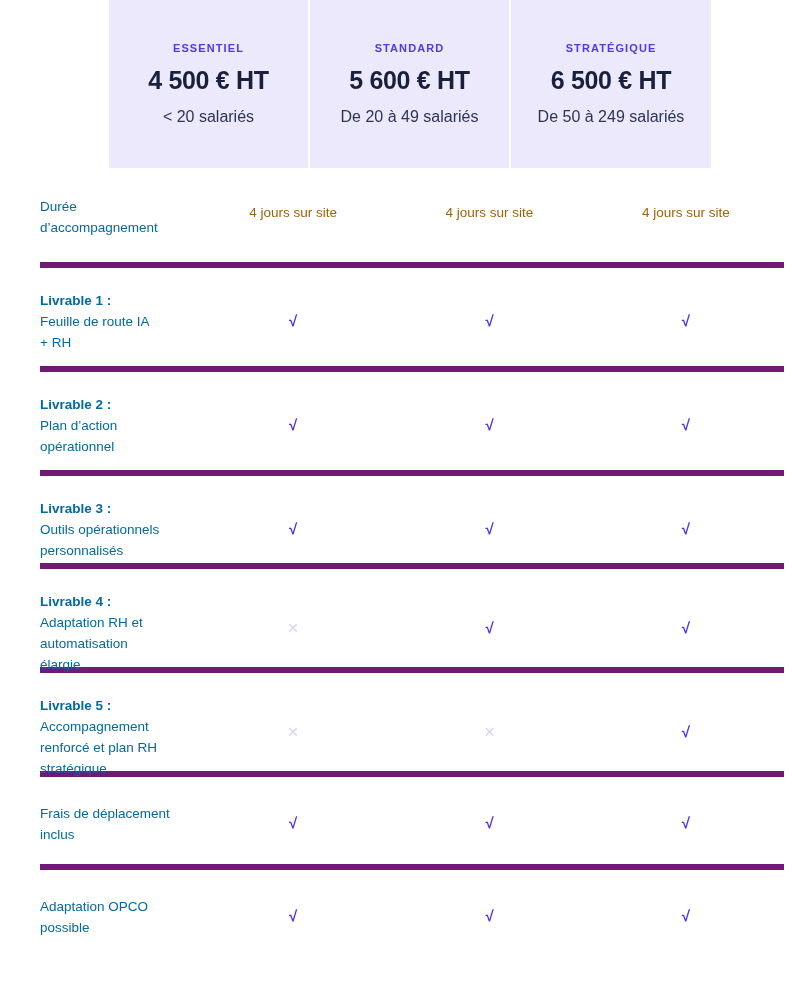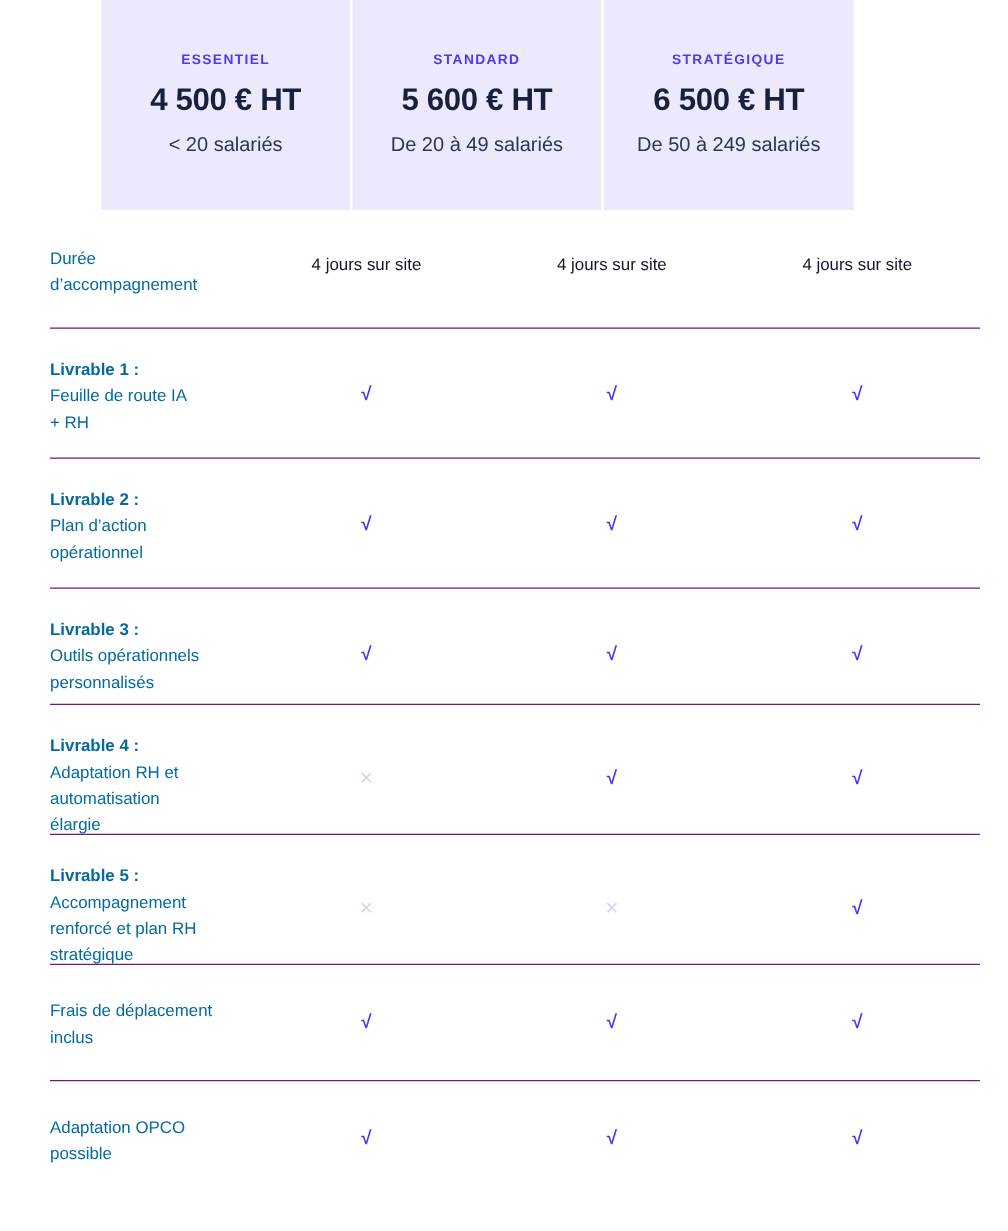--- a/index.html
+++ b/index.html
@@ -18,21 +18,21 @@
   .pricing-table {
     position: relative;
     width: 806px;
     box-sizing: border-box;
   }
 
   
   .header-row {
     display: flex;
     height: 168px;
-    padding-left: 81px;
+    padding-left: 109px;
     box-sizing: border-box;
   }
   .plan-card {
     flex: 0 0 199px;
     width: 199px;
     background: #ebe9fb;
     display: flex;
     flex-direction: column;
     align-items: center;
     justify-content: center;
@@ -71,21 +71,21 @@
   }
 
   
   .rows {
     padding: 0 11px 0 0;
   }
   .feature-row {
     display: flex;
     align-items: flex-start;
     margin: 0 11px 0 40px;
-    border-top: 1px solid #701a75;
+    border-top: 6px solid #701a75;
     box-sizing: border-box;
   }
   .feature-row.first {
     border-top: none;
   }
   .row-label {
     flex: 0 0 155px;
     width: 155px;
     font-size: 13.5px;
     line-height: 21px;
@@ -101,21 +101,21 @@
     flex: 1 1 auto;
     display: flex;
   }
   .cell {
     flex: 1 1 0;
     text-align: center;
     box-sizing: border-box;
   }
   .cell-text {
     font-size: 13.5px;
-    color: #0f172a;
+    color: #a16207;
     white-space: nowrap;
   }
   .mark-yes {
     color: #4f2ff0;
     font-size: 15px;
     font-weight: bold;
     line-height: 1;
     display: inline-block;
   }
   .mark-no {

